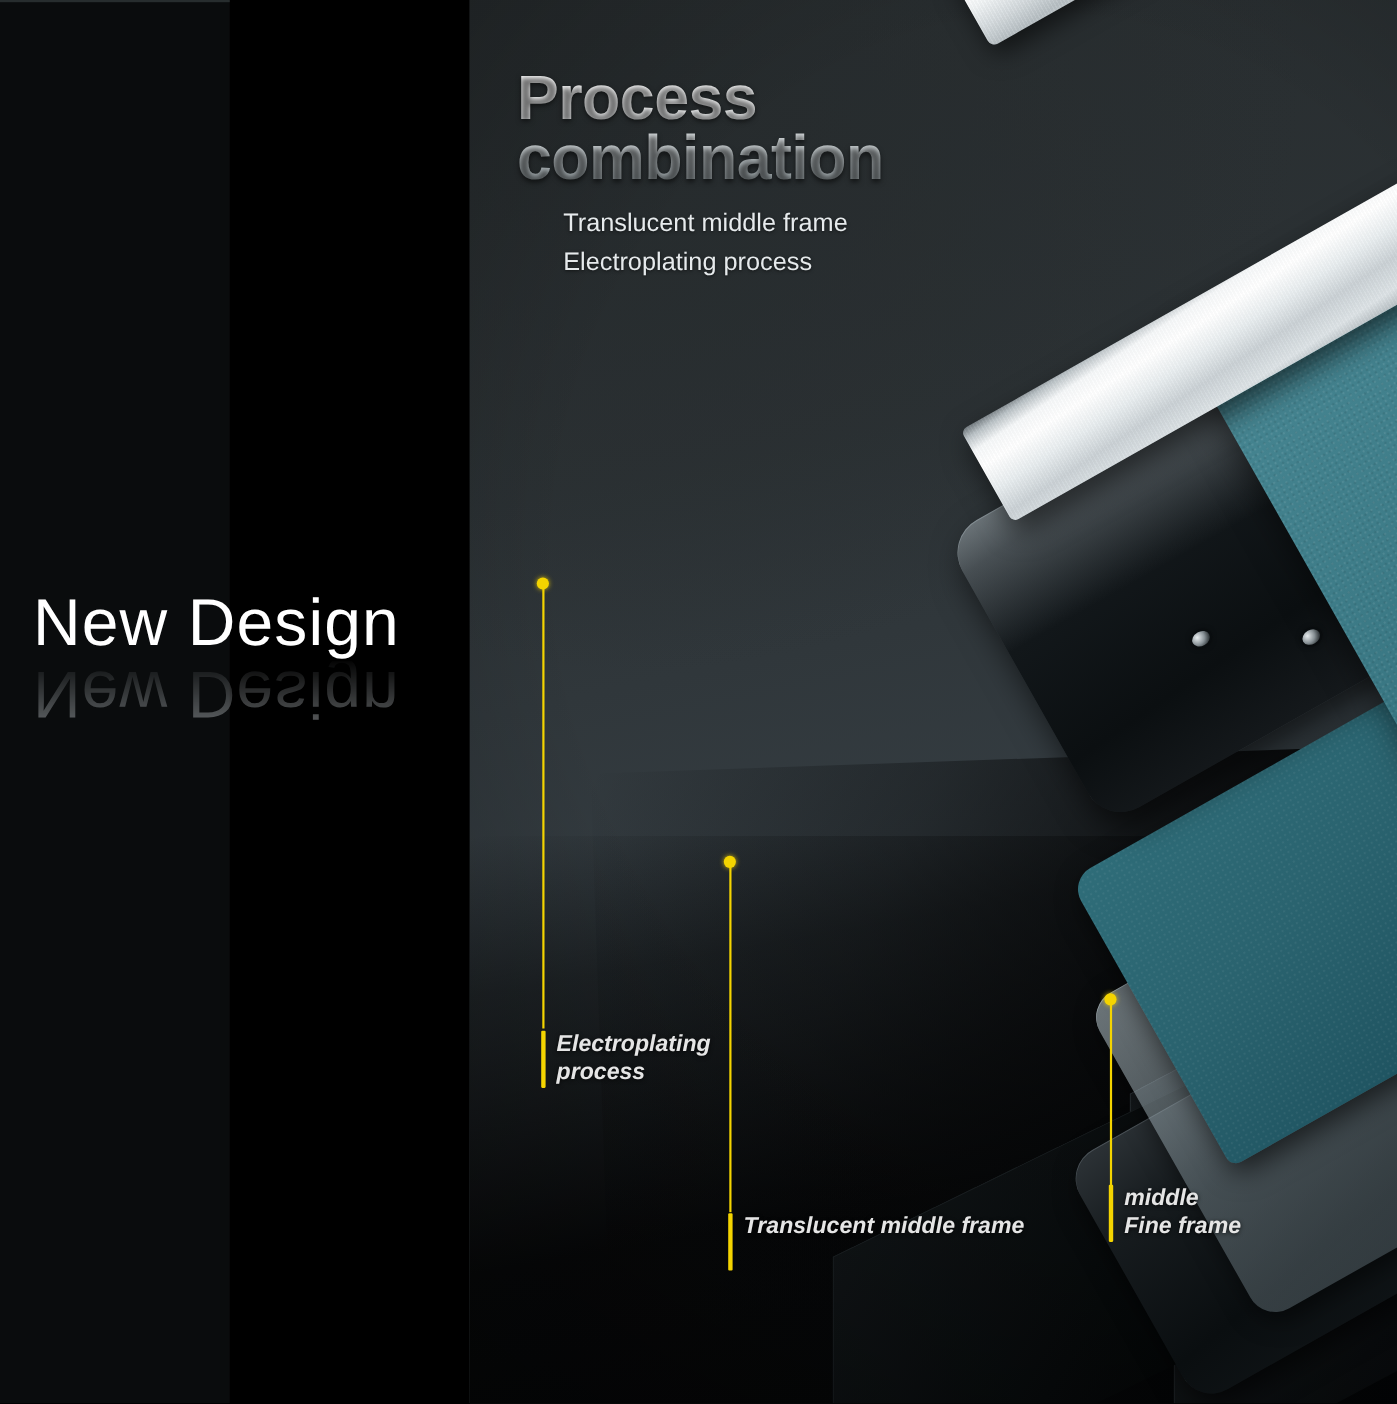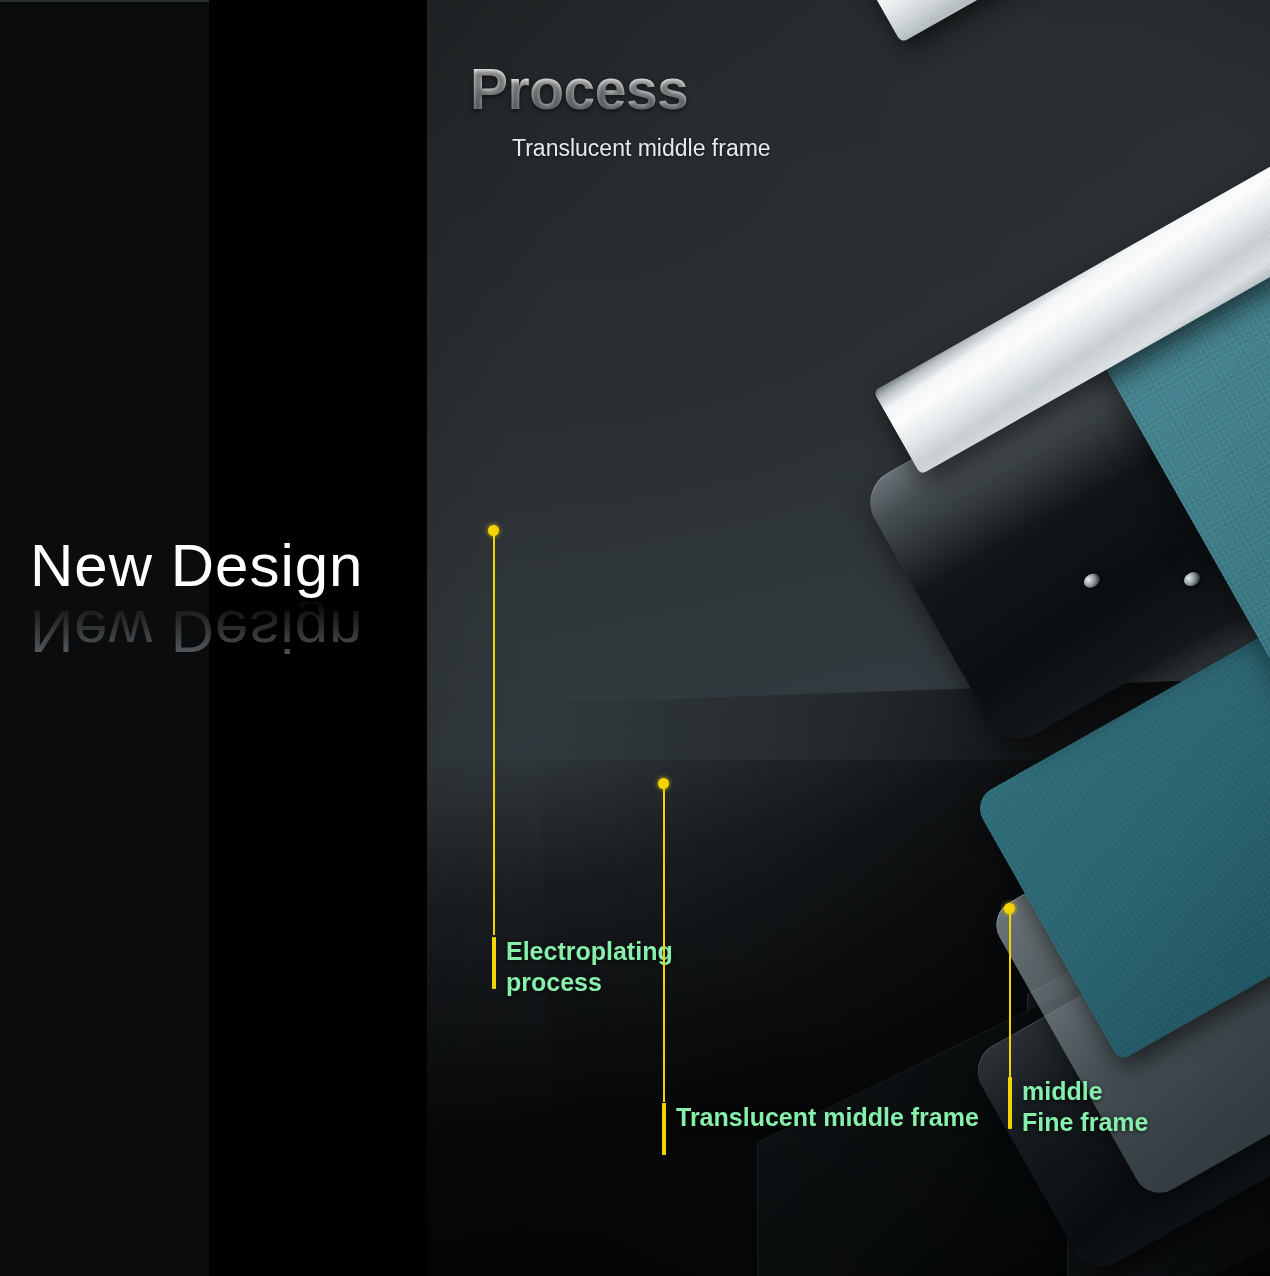--- a/index.html
+++ b/index.html
@@ -221,23 +221,24 @@
     background:#f4d400;box-shadow:0 0 5px rgba(244,212,0,.85);
   }
   .cline{
     position:absolute;width:2px;background:#f4d400;
   }
   .ctick{
     position:absolute;width:4px;background:#f4d400;border-radius:1px;
   }
   .ctext{
     position:absolute;
-    color:#86efac;font-size:25px;line-height:1.25;font-weight:600;
+    color:#e5e5e5;font-size:21px;line-height:1.25;font-weight:600;
     white-space:nowrap;
     text-shadow:0 1px 4px rgba(0,0,0,.75);
+    font-style:italic;
   }
   .ctext div{display:block;}
 </style>
 </head>
 <body>
 
 <div class="stage">
 
   <div class="panel-left-a">
     <div class="hairline-top"></div>
@@ -278,23 +279,25 @@
     <div class="prod metal-top">
       
     </div>
 
     <div class="photo-vignette"></div>
   </div>
 
   <div class="headline">
     <h1 class="h1">
       <span>Process</span>
+      <span>combination</span>
     </h1>
     <ul class="sublist">
       <li>Translucent middle frame</li>
+      <li>Electroplating process</li>
     </ul>
   </div>
 
   <div class="callout">
     <div class="cdot" style="left:488px;top:525px;"></div>
     <div class="cline" style="left:493px;top:535px;height:400px;"></div>
     <div class="ctick" style="left:492px;top:937px;height:52px;"></div>
     <div class="ctext" style="left:506px;top:936px;">
       <div>Electroplating</div>
       <div>process</div>

